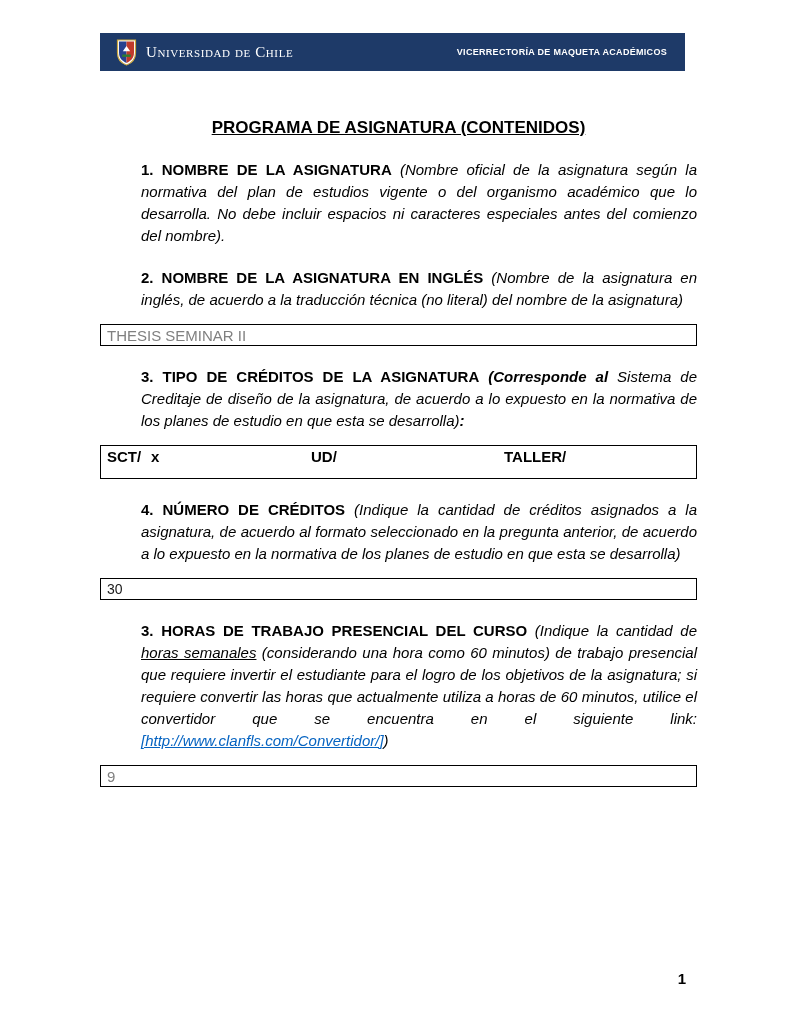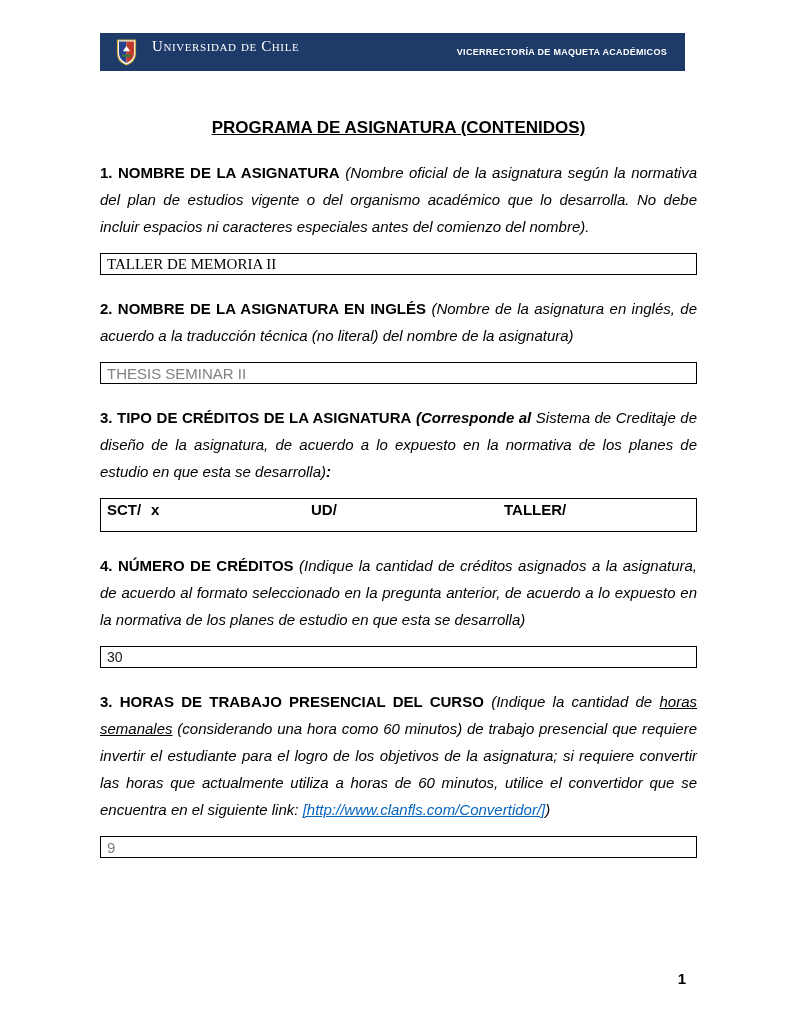--- a/index.html
+++ b/index.html
@@ -13,36 +13,36 @@
   }
   .page { position:relative; width:800px; height:1035px; padding:33px 103px 0 100px; }
 
   
   .topbar {
     width:585px; height:38px;
     background:var(--header-bar,#1e3a68);
     display:flex; align-items:center; justify-content:space-between;
     padding:0 18px 0 16px;
   }
-  .logo-group { display:flex; gap:15px; }
+  .logo-group { display:flex; align-items:center; gap:9px; }
   .uni-name {
     font-family:"Liberation Serif", serif;
     font-variant:small-caps;
     color:#ffffff; font-size:15px; letter-spacing:0.6px;
   }
   .dept {
     color:#ffffff; font-weight:bold; font-size:9px; letter-spacing:0.3px;
   }
 
   
   .title { text-align:center; margin-top:24px; font-size:17px; font-weight:bold; line-height:22px; }
   .title span { text-decoration:underline; }
 
   
-  .section-head { margin-top:20px; font-size:15px; line-height:27px; text-align:justify; }
+  .section-head { margin-top:20px; font-size:15px; line-height:22px; text-align:justify;margin-left:41px; }
   .section-head b.h { font-weight:bold; }
   .section-head i { font-style:italic; }
   .u { text-decoration:underline; }
   a.link { color:var(--link,#0563c1); text-decoration:underline; font-style:italic; cursor:pointer; }
 
   
   .field-box {
     margin-top:13px; border:1px solid #000;
     height:22px; display:flex; align-items:center;
     padding:0 6px; font-size:15px; background:#fff;
@@ -81,23 +81,20 @@
 
   <h1 class="title">
     <br>
     <span>PROGRAMA DE ASIGNATURA (CONTENIDOS)</span>
   </h1>
 
   <p class="section-head">
     <b class="h">1. NOMBRE DE LA ASIGNATURA</b>
     <i>(Nombre oficial de la asignatura según la normativa del plan de estudios vigente o del organismo académico que lo desarrolla. No debe incluir espacios ni caracteres especiales antes del comienzo del nombre).</i>
   </p>
-  <div class="field-box">
-    <span class="serif-value">TALLER DE MEMORIA II</span>
-  </div>
 
   <p class="section-head">
     <b class="h">2. NOMBRE DE LA ASIGNATURA EN INGLÉS</b>
     <i>(Nombre de la asignatura en inglés, de acuerdo a la traducción técnica (no literal) del nombre de la asignatura)</i>
   </p>
   <div class="field-box">
     <span class="gray-value">THESIS SEMINAR II</span>
   </div>
 
   <p class="section-head">

